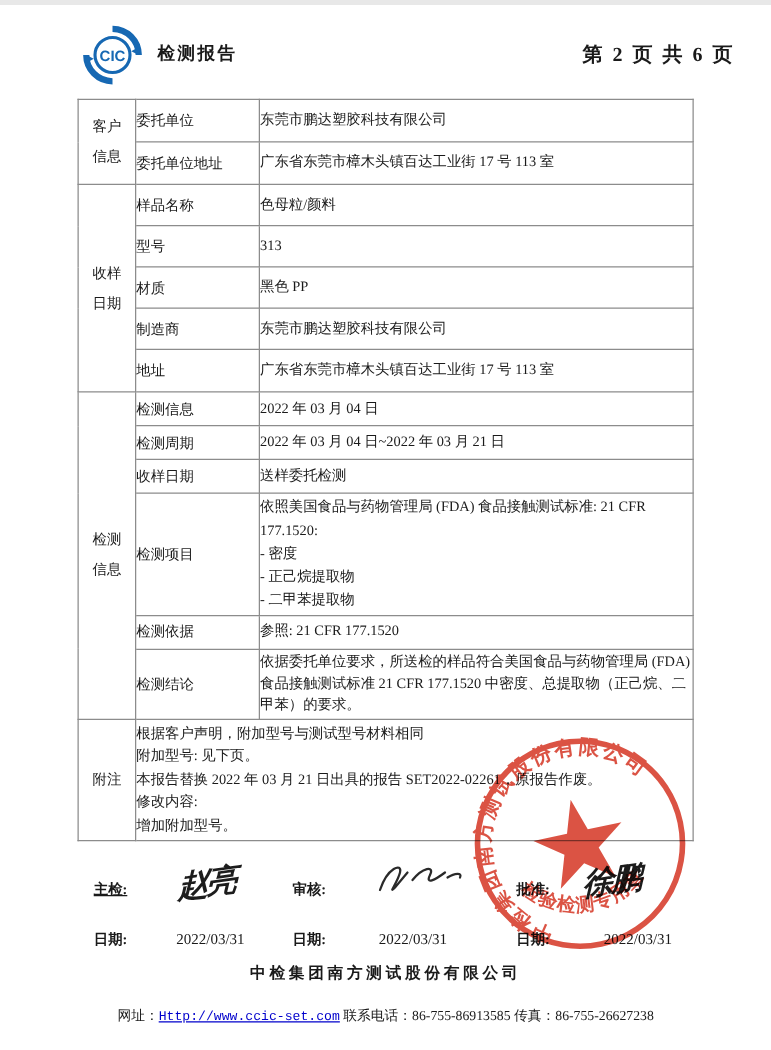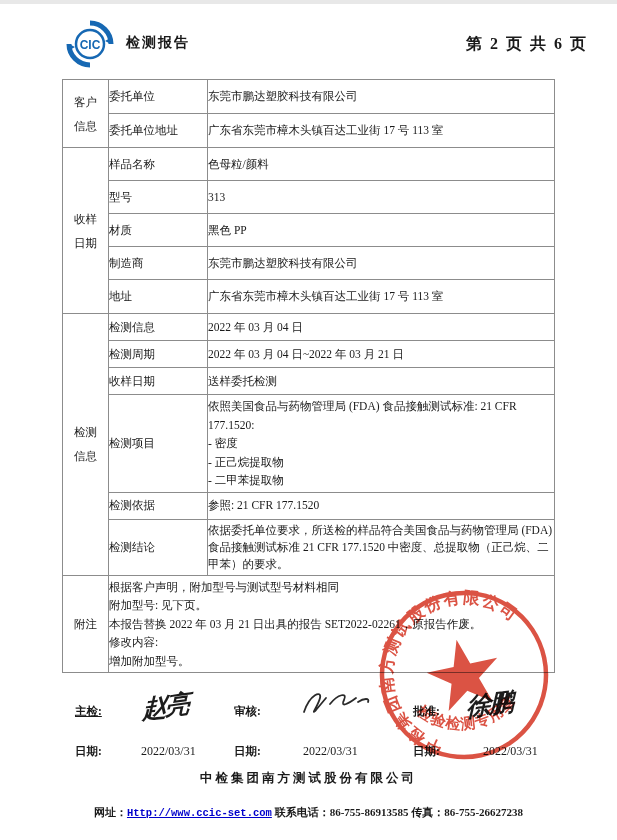--- a/index.html
+++ b/index.html
@@ -28,21 +28,21 @@
            transform:rotate(-8deg) skewX(-8deg);letter-spacing:-2px;}
   .dateval{position:absolute;font-size:12px;}
   .scribble{position:absolute;}
   
   .seal{position:absolute;left:376px;top:583px;width:176px;height:176px;
         transform:rotate(-12deg);opacity:.88;mix-blend-mode:multiply;}
   
   .ftr-company{position:absolute;left:0;right:0;top:766px;text-align:center;
                font-size:12.5px;font-weight:bold;letter-spacing:3px;}
   .ftr-addr{position:absolute;left:0;right:0;top:785px;text-align:center;font-size:11px;}
-  .ftr-web{position:absolute;left:0;right:0;top:801px;text-align:center;font-size:11px;font-weight:bold;}
+  .ftr-web{position:absolute;left:0;right:0;top:801px;text-align:center;font-size:11px;}
   .ftr-web a{color:#0000cc;text-decoration:underline;font-family:"Liberation Mono","DejaVu Sans Mono",monospace;font-size:10.5px;}
 </style>
 </head>
 <body>
 
 <div class="page">
 
   <svg class="logo" viewBox="0 0 48 48">
     <circle cx="24" cy="24" r="14" fill="none" stroke="#1668b3" stroke-width="2.5"></circle>
     <path d="M24 3 A21 21 0 0 1 45 24" fill="none" stroke="#1668b3" stroke-width="5" stroke-linecap="butt"></path>

